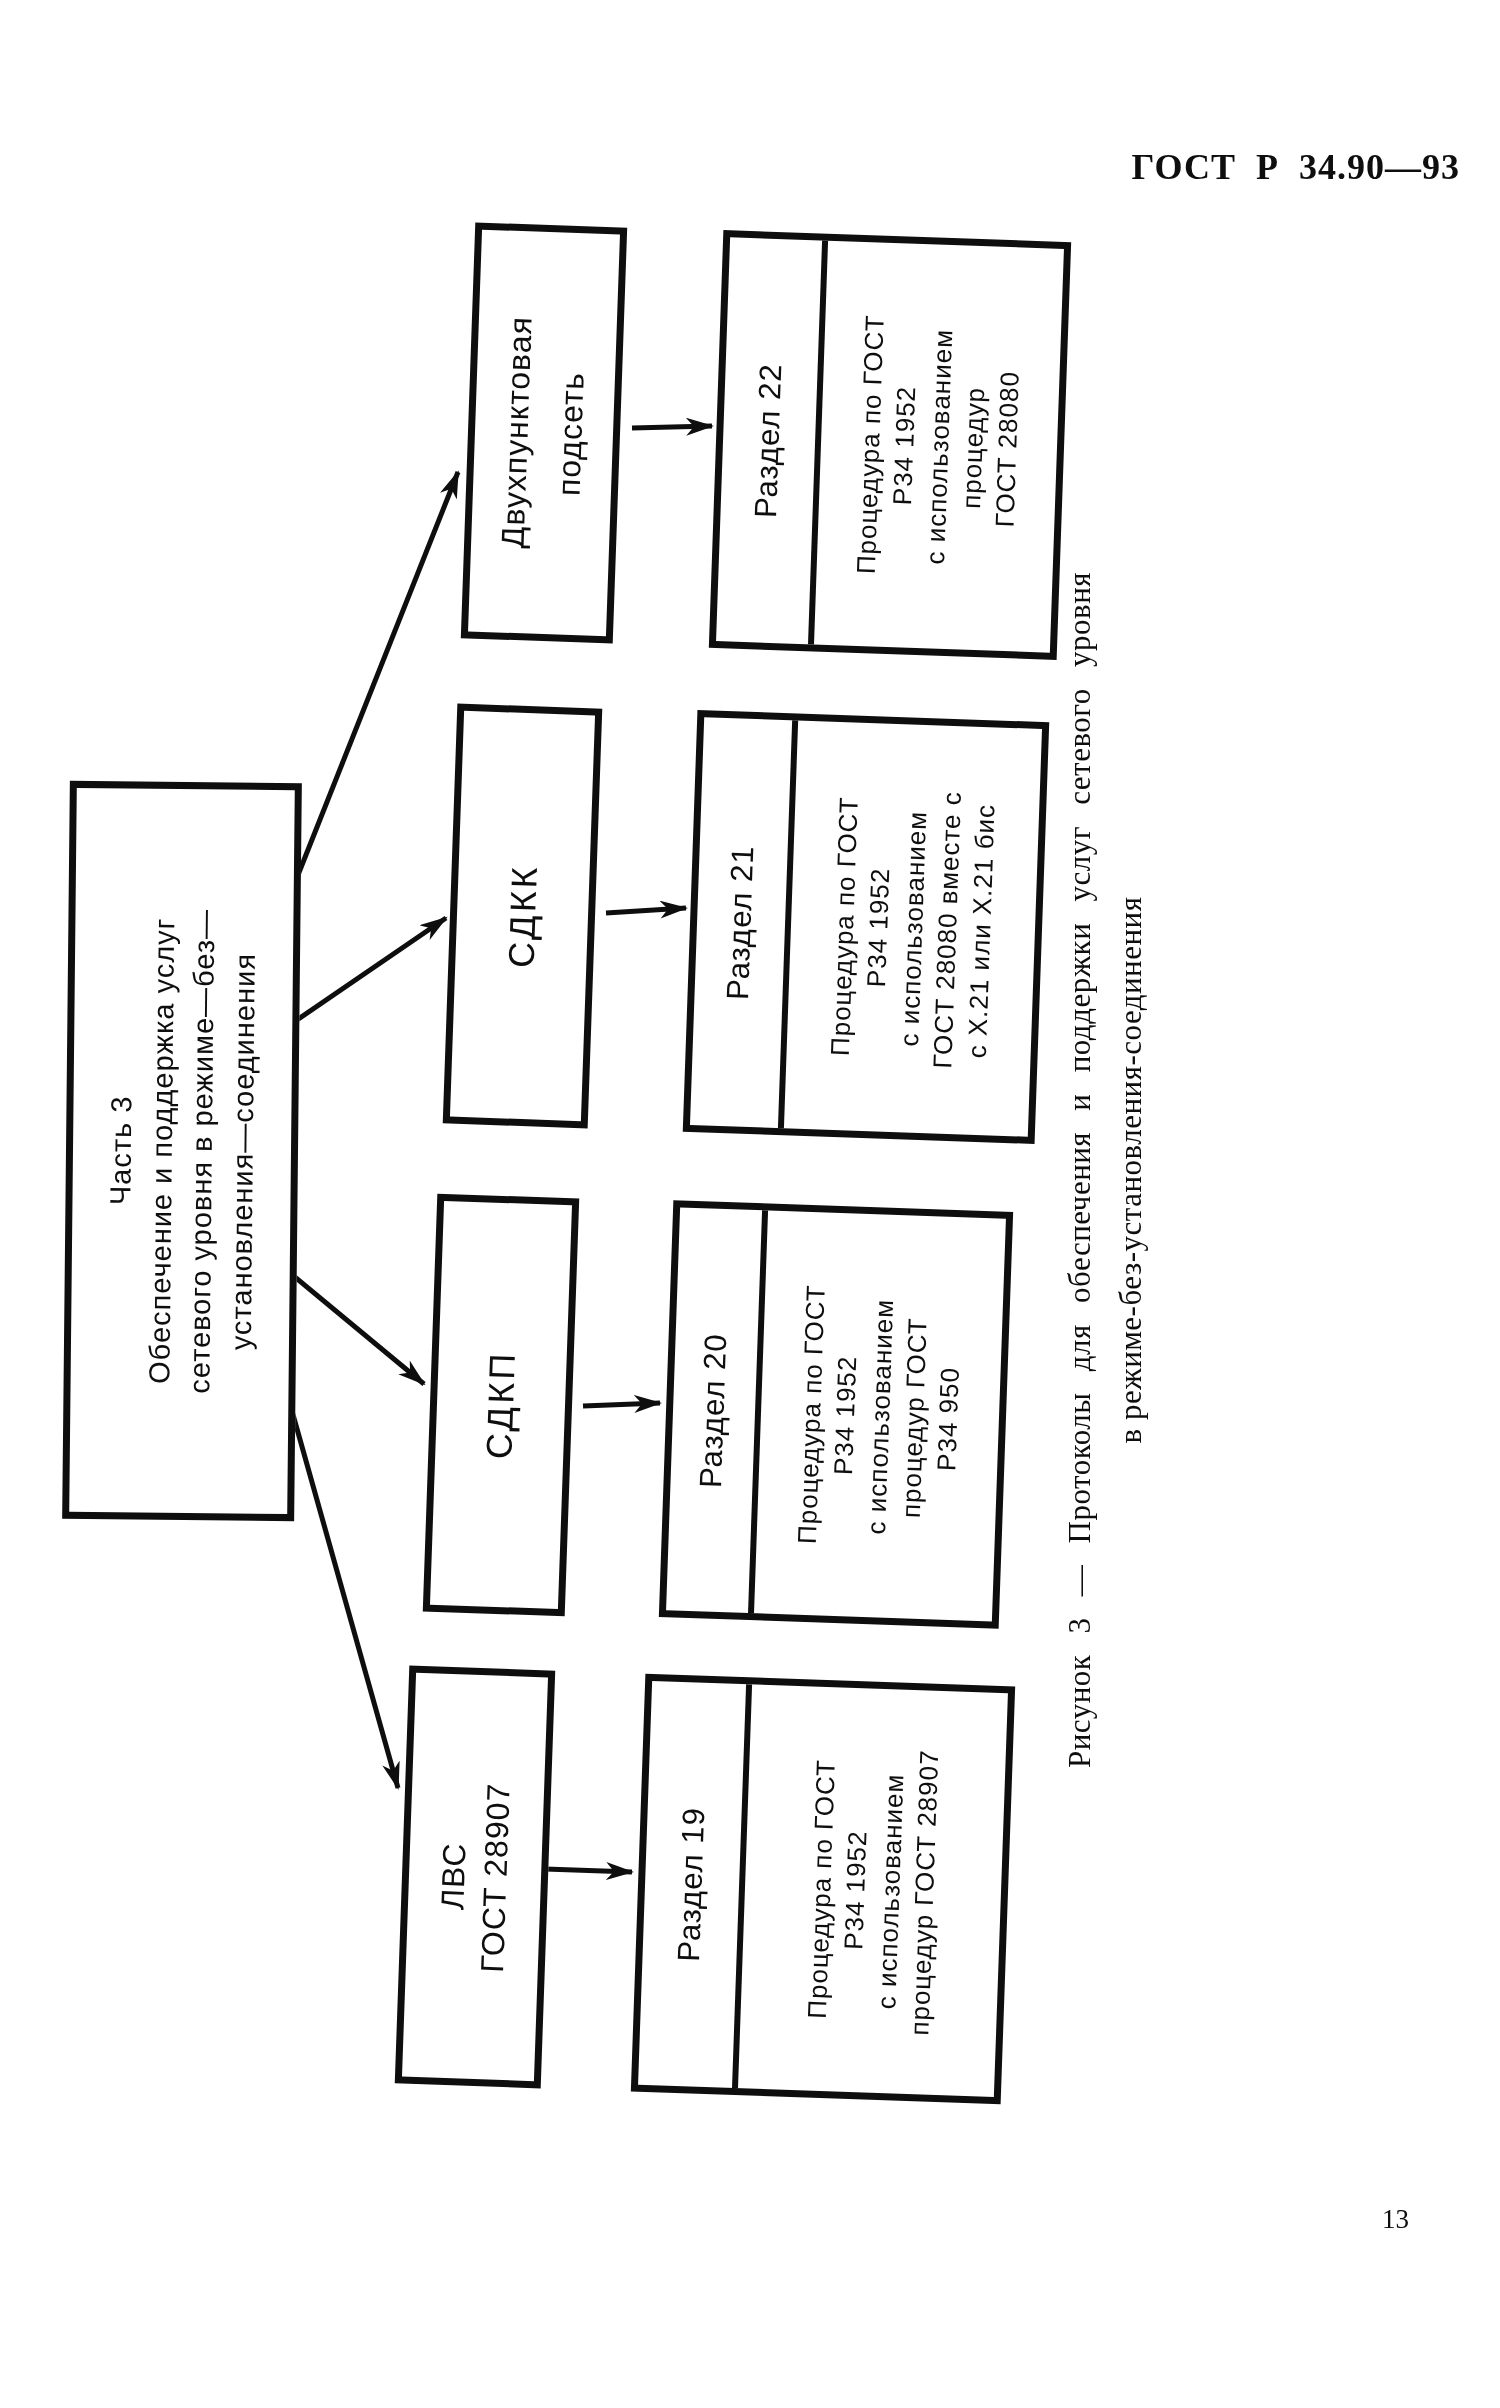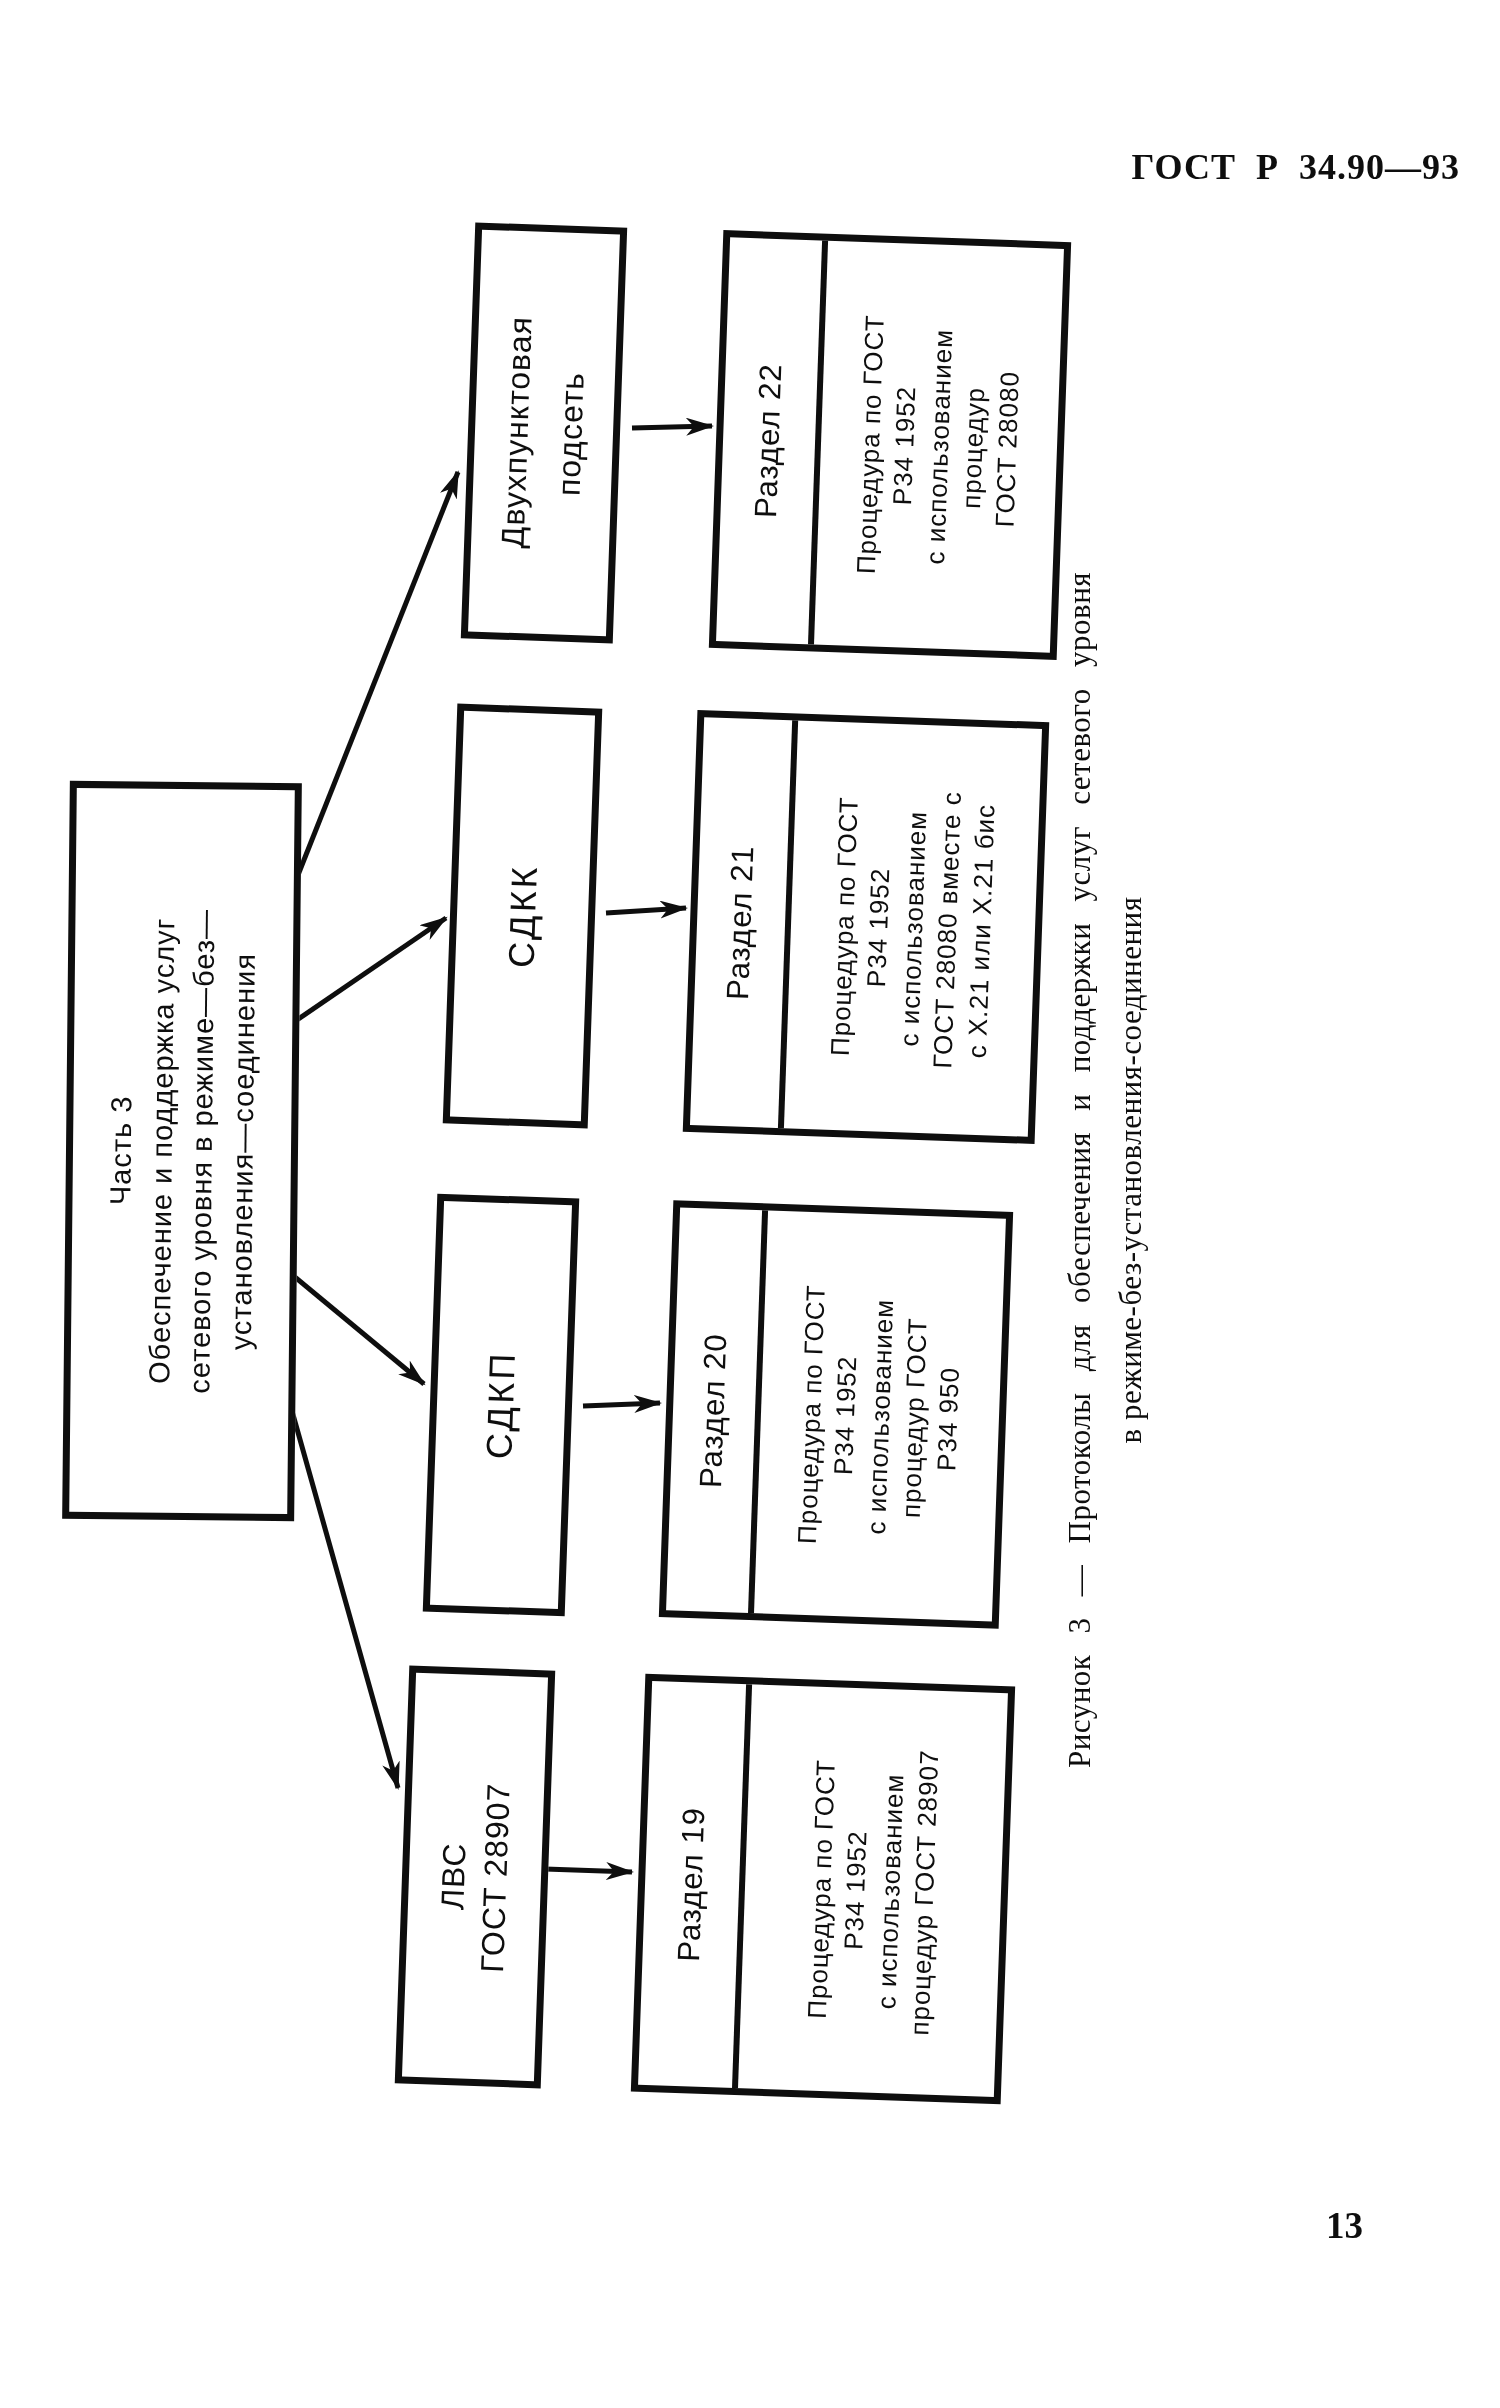--- a/index.html
+++ b/index.html
@@ -7,22 +7,22 @@
     position:relative;width:1500px;height:2408px;margin:0 auto;
     background:#ffffff;color:#0e0e0e;overflow:hidden;
     font-family:"Liberation Sans",sans-serif;
   }
   .serif{font-family:"Liberation Serif","DejaVu Serif",serif;}
   .hdr{
     position:absolute;top:146px;right:40px;
     font-weight:700;font-size:36px;letter-spacing:1px;word-spacing:10px;
   }
   .pagenum{
-    position:absolute;left:1326px;top:2204px;
-    font-weight:700;font-size:37px;
+    position:absolute;left:1382px;top:2204px;
+    font-weight:400;font-size:27px;
   }
   .arrows{position:absolute;left:0;top:0;z-index:1;}
   .box{
     position:absolute;background:#fff;border:7px solid #0e0e0e;
     box-sizing:border-box;z-index:2;
   }
   .vtext{
     position:absolute;top:50%;left:50%;
     transform:translate(-50%,-50%) rotate(-90deg);
     text-align:center;white-space:pre-line;line-height:1.32;

